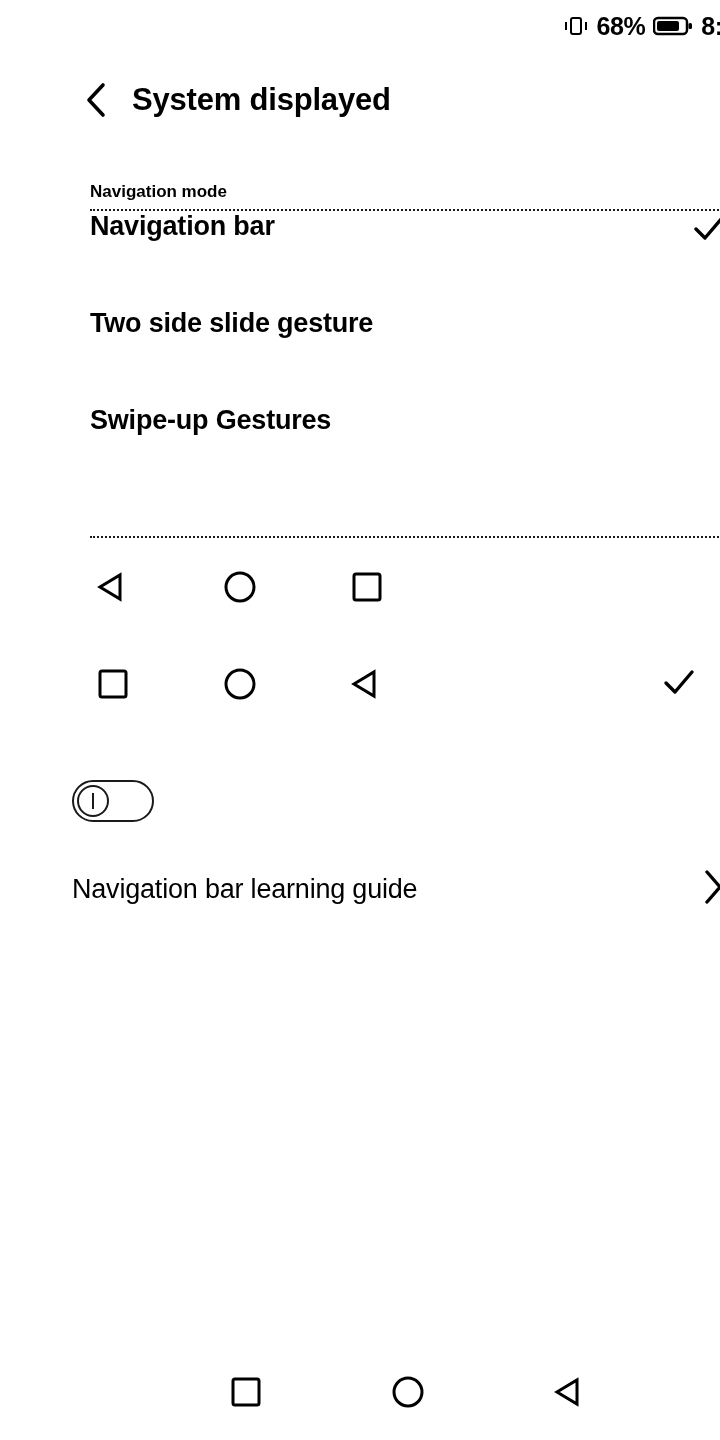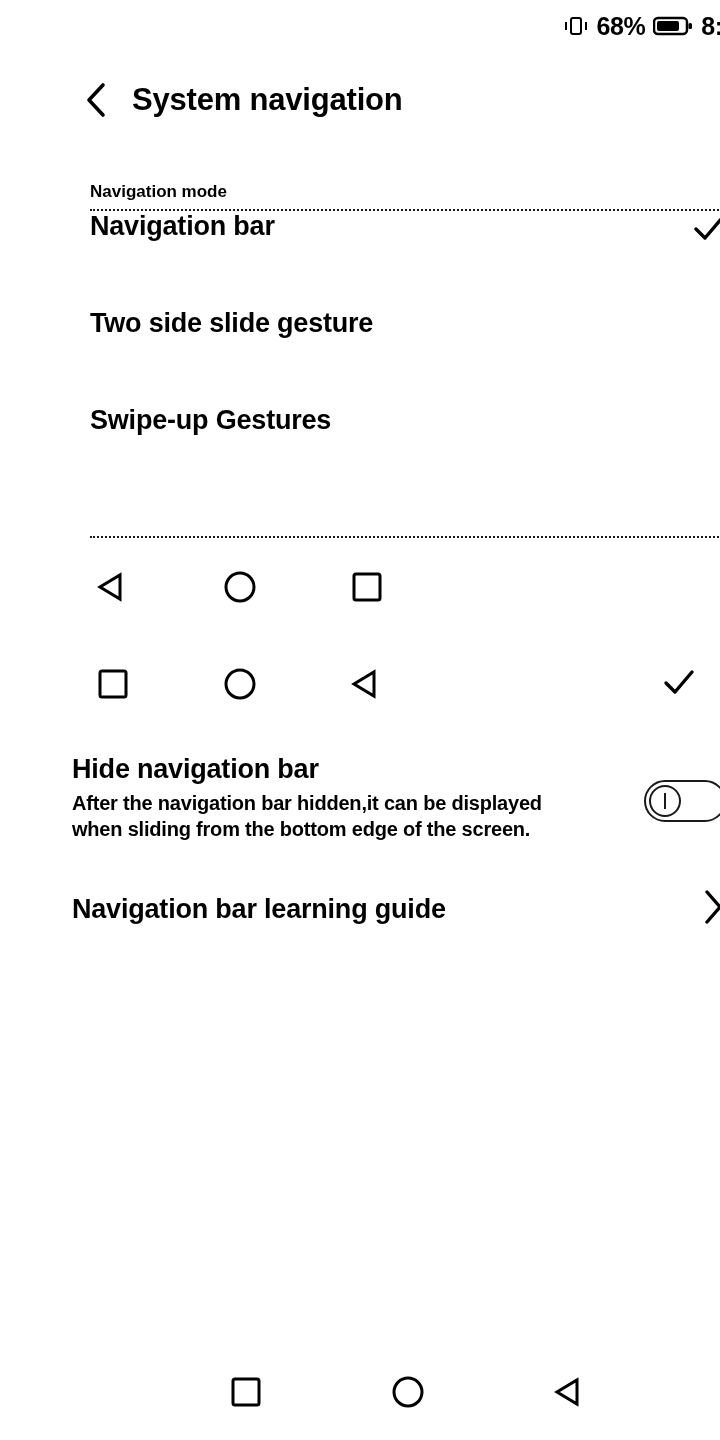--- a/index.html
+++ b/index.html
@@ -146,21 +146,21 @@
   }
 
   .link-row {
     display: flex;
     align-items: center;
     justify-content: space-between;
     padding: 36px 42px 36px 24px;
   }
   .link-row .name {
     font-size: 27px;
-    font-weight: bold;
+    font-weight: normal;
     letter-spacing: -0.2px;
   }
 
   
   .system-nav {
     position: absolute;
     left: 0; right: 0;
     bottom: 0;
     height: 96px;
     display: flex;
@@ -193,21 +193,21 @@
     </span>
     <span class="clock">8:39</span>
   </div>
 
   <div class="title-bar">
     <span class="back-chevron">
       <svg width="26" height="40" viewBox="0 0 26 40">
         <polyline points="19,5 5,20 19,35" fill="none" stroke="#000" stroke-width="3.6" stroke-linecap="round" stroke-linejoin="round"></polyline>
       </svg>
     </span>
-    <span class="page-title">System navigation</span>
+    <span class="page-title">System displayed</span>
   </div>
 
   <div class="section-head">
     <div class="label">Navigation mode</div>
     <div class="dotted"></div>
   </div>
 
   <div class="mode-row">
     <span class="name">Navigation bar</span>
     <span class="tick">
@@ -269,24 +269,20 @@
     </div>
     <span class="tick-wrap">
       <svg width="34" height="34" viewBox="0 0 34 34">
         <polyline points="4,18 13,27 30,7" fill="none" stroke="#000" stroke-width="3.4" stroke-linecap="round" stroke-linejoin="round"></polyline>
       </svg>
     </span>
   </div>
 
 
   <div class="setting-row">
-    <div class="setting-text">
-      <div class="setting-title">Hide navigation bar</div>
-      <div class="setting-desc">After the navigation bar hidden,it can be displayed when sliding from the bottom edge of the screen.</div>
-    </div>
     <div class="switch">
       <span class="knob"></span>
     </div>
   </div>
 
   <div class="link-row">
     <span class="name">Navigation bar learning guide</span>
     <span>
       <svg width="26" height="38" viewBox="0 0 26 38">
         <polyline points="7,4 20,19 7,34" fill="none" stroke="#000" stroke-width="3.4" stroke-linecap="round" stroke-linejoin="round"></polyline>

